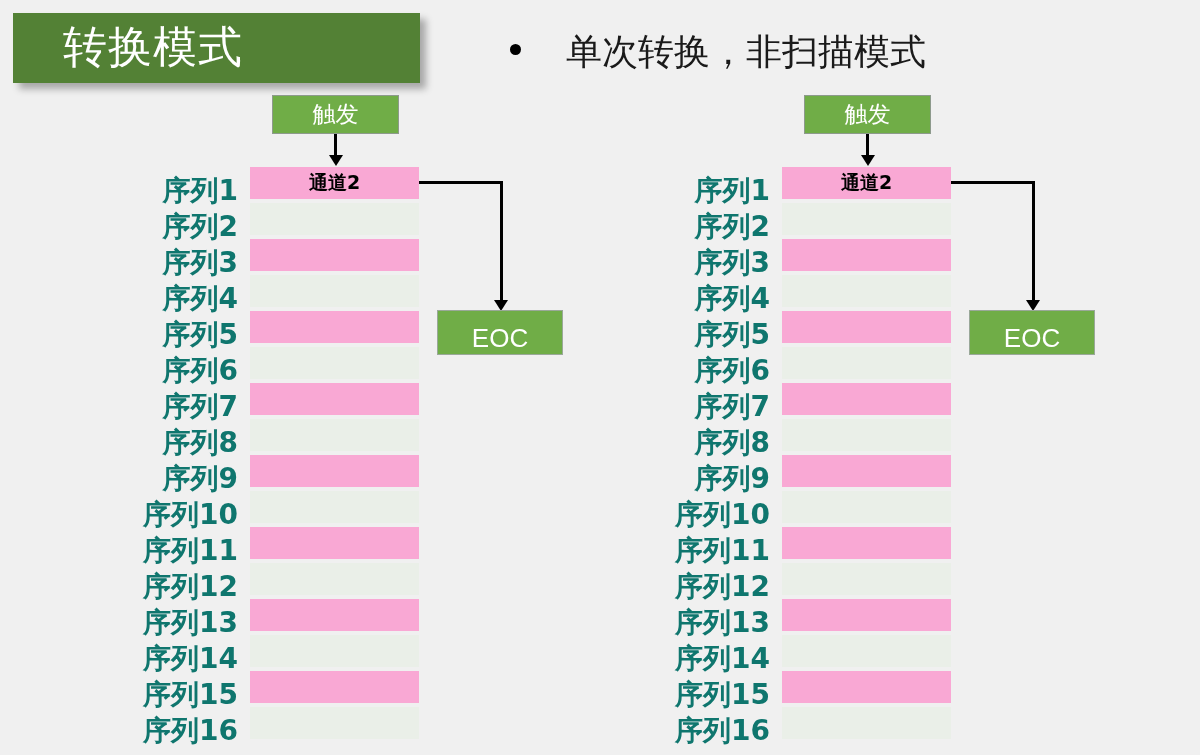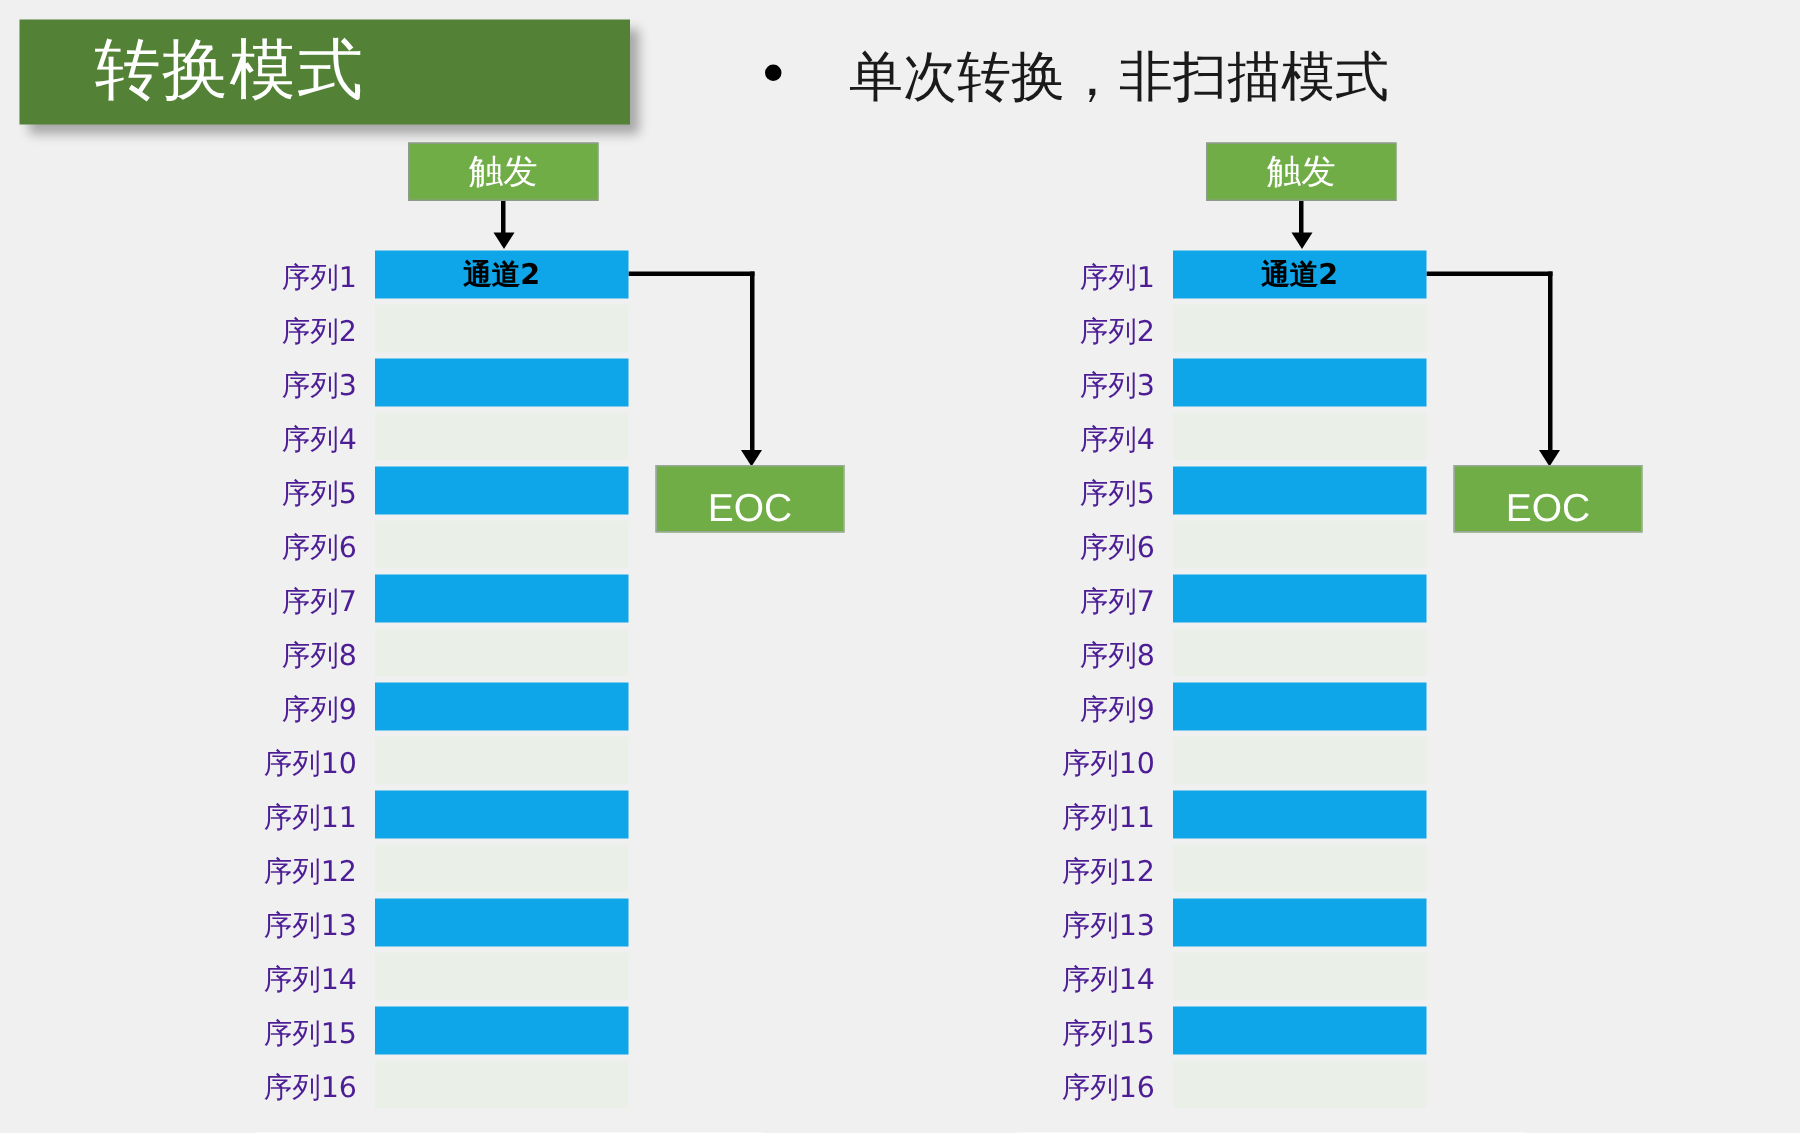--- a/index.html
+++ b/index.html
@@ -105,41 +105,42 @@
     position: absolute;
     width: 169px;
   }
   .seq-row {
     position: relative;
     width: 169px;
     height: 32px;
     margin-bottom: 4px;
     box-sizing: border-box;
   }
-  .seq-row.odd  { background: #0ea5e9; padding-left: 40px; }
+  .seq-row.odd  { background: #f9a8d4; padding-left: 40px; }
   .seq-row.even { background: #eaefe8; }
   .seq-row .ch-label {
     position: absolute;
     left: 0; right: 0; top: 0; bottom: 0;
     display: flex;
     align-items: center;
     justify-content: center;
     font-size: 19px;
     font-weight: bold;
     color: #000000;
     font-family: "DejaVu Sans", "Liberation Sans", sans-serif;
   }
   .seq-label {
     position: absolute;
     width: 110px;
     text-align: right;
-    font-size: 19px;
-    color: #4c1d95;
+    font-size: 28px;
+    color: #0f766e;
     font-family: "DejaVu Sans", "Liberation Sans", sans-serif;
     white-space: nowrap;
+    font-weight: bold;
   }
 
   
   .conn-line { position: absolute; background: #000000; }
   .arrow-head {
     position: absolute;
     width: 0; height: 0;
     border-left: 7px solid transparent;
     border-right: 7px solid transparent;
     border-top: 11px solid #000000;

